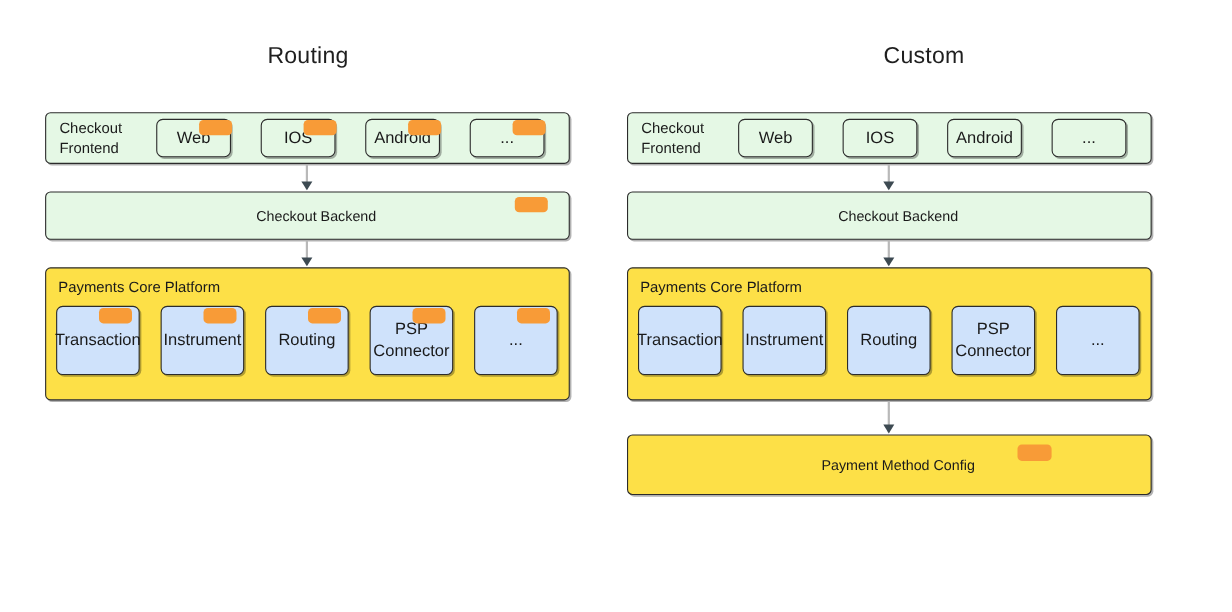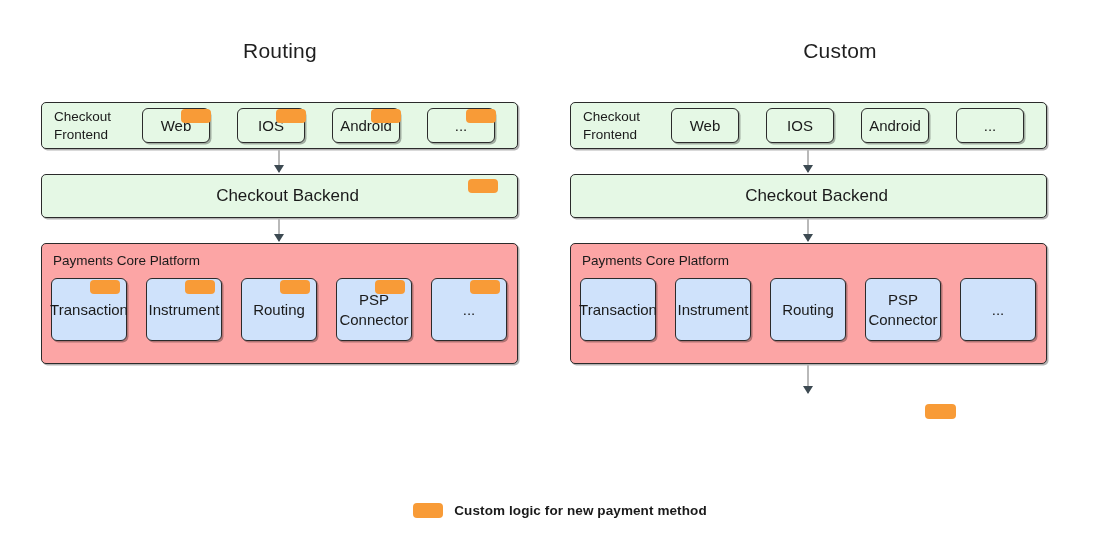--- a/index.html
+++ b/index.html
@@ -39,40 +39,40 @@
 
   
   .band {
     position: absolute;
     box-sizing: border-box;
     border: 1.6px solid #2b2b2b;
     border-radius: 5px;
     box-shadow: 1.5px 1.5px 0 rgba(0,0,0,0.30);
   }
   .band.green { background: #e5f8e5; }
-  .band.blue  { background: #fca5a5; }
+  .band.blue  { background: #fde047; }
 
   
   .band-header {
     position: absolute;
     left: 11px;
     top: 9px;
     font-size: 13.5px;
     line-height: 1.25;
     color: #1a1a1a;
     white-space: pre-line;
   }
   
   .band-center {
     position: absolute;
     inset: 0;
     display: flex;
     align-items: center;
     justify-content: center;
-    font-size: 17px;
+    font-size: 13px;
     color: #1a1a1a;
     pointer-events: none;
     padding-left: 16px;
   }
   
   .frontend-label {
     position: absolute;
     left: 12px;
     top: 50%;
     transform: translateY(-50%);
@@ -244,20 +244,19 @@
 
   <div class="node blue" style="left:770px; top:278px; width:76px; height:63px;">Routing</div>
 
   <div class="node blue" style="left:865px; top:278px; width:76px; height:63px;">PSP
 Connector</div>
 
   <div class="node blue" style="left:960px; top:278px; width:76px; height:63px;">...</div>
 
   <div class="arrow" style="left:807px; top:365px; height:28px;"></div>
 
+  <div class="band blue" id="after-config-band" style="left:570px; top:395px; width:477px; height:55px;">
+    <div class="band-center">Payment Method Config</div>
+  </div>
   <div class="badge wide" style="left:925px; top:404px;"></div>
 
-  <div id="legend">
-    <div id="legend-swatch"></div>
-    <div id="legend-text">Custom logic for new payment method</div>
-  </div>
 
 </div>
 
 </body></html>

